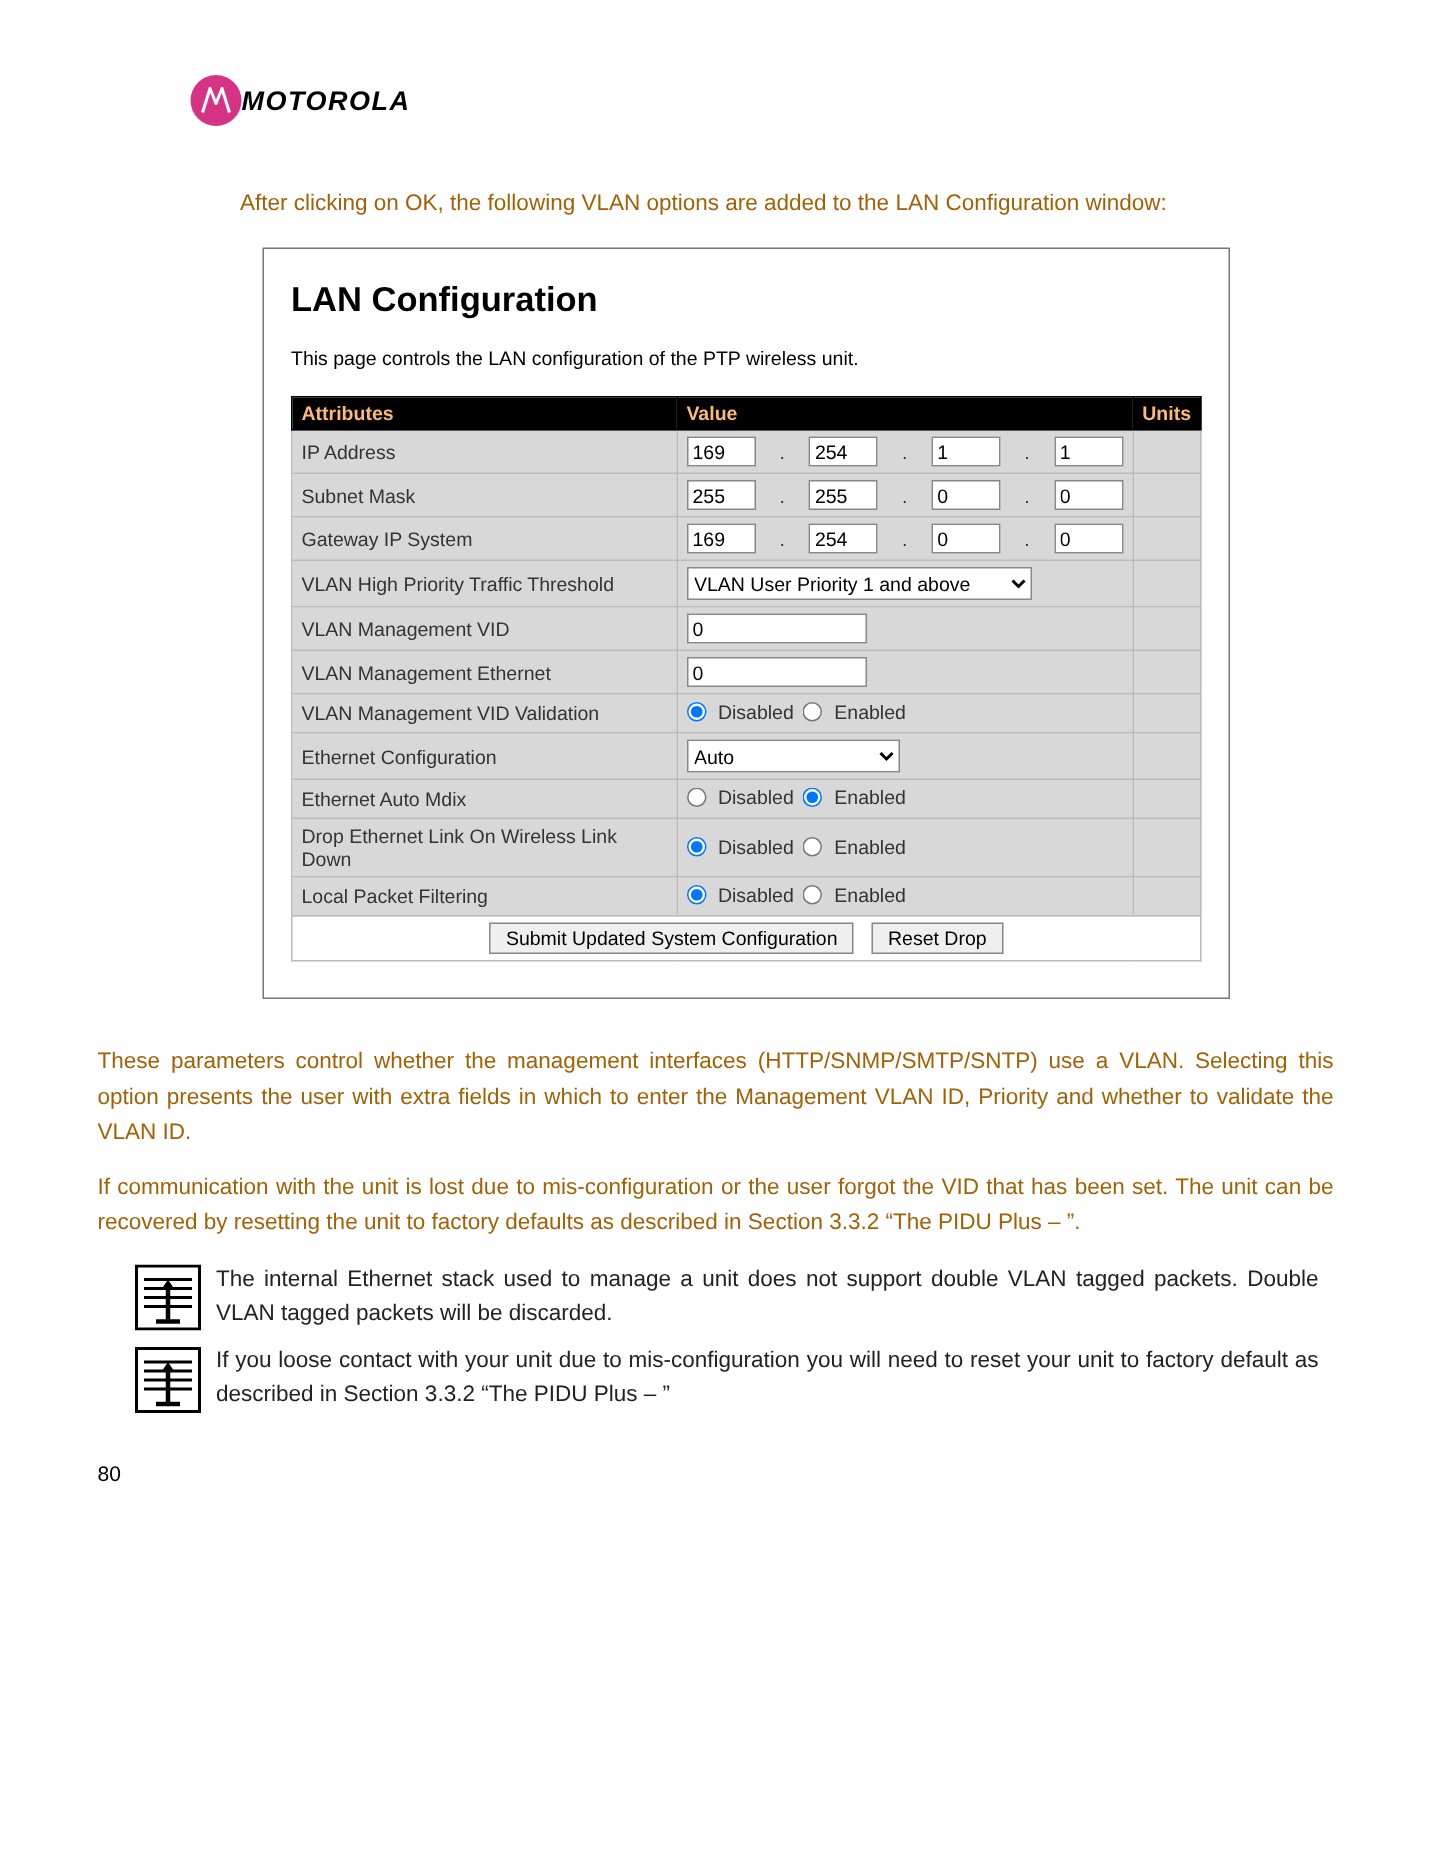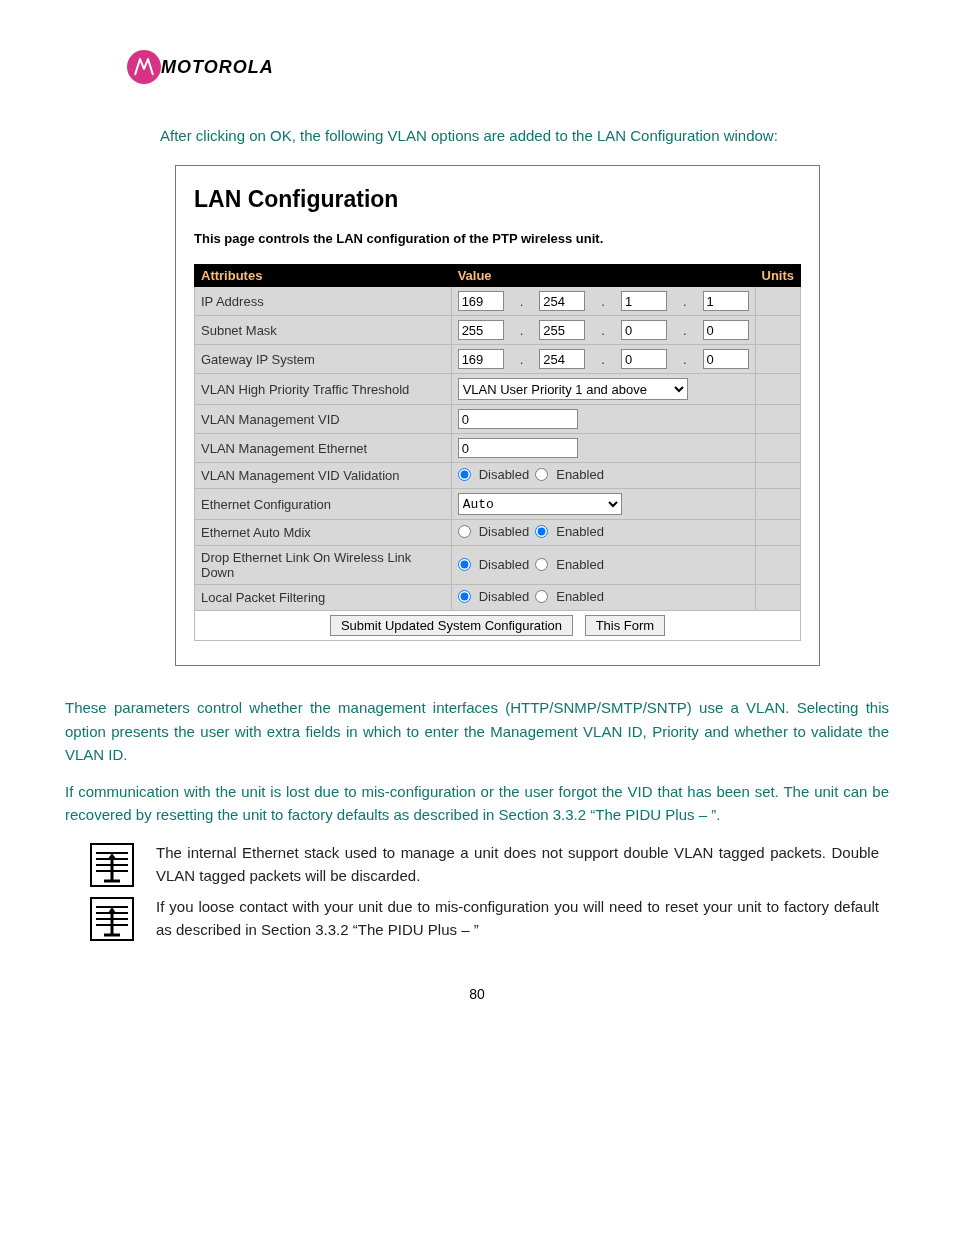--- a/index.html
+++ b/index.html
@@ -33,42 +33,41 @@
     font-weight: 900;
     font-style: italic;
     letter-spacing: 1px;
     font-size: 18px;
   }
   .body-text {
     font-size: 15px;
     line-height: 1.55;
     margin-left: 95px;
     margin-right: 10px;
-    color: #0f766e;
+    color: #a16207;
     text-align: justify;
   }
   .intro { margin-bottom: 18px; }
   .para { margin: 14px 0; }
   .screenshot-frame {
     margin: 10px 0 30px 110px;
     border: 1.5px solid #777;
     width: 645px;
     padding: 20px 18px 24px 18px;
     background: #fff;
     font-family: "Trebuchet MS", Arial, sans-serif;
   }
   .panel-title {
     font-size: 23px;
     font-weight: 700;
     margin: 0 0 18px 0;
   }
   .panel-desc {
     font-size: 13px;
     margin-bottom: 18px;
-    font-weight: bold;
   }
   table.cfg {
     border-collapse: collapse;
     width: 100%;
     font-size: 13px;
     color: #333;
   }
   table.cfg th {
     background: #000;
     color: #fdba74;
@@ -106,21 +105,21 @@
     gap: 6px;
   }
   .radio-row input[type="radio"] { margin: 0 2px 0 0; }
   select.drop {
     font-size: 13px;
     height: 22px;
     border: 1px solid #888;
     background: #fff;
   }
   .wide-drop { width: 230px; }
-  .med-drop { width: 164px; font-family: Liberation Mono, monospace; }
+  .med-drop { width: 142px; }
   .num-in {
     width: 120px;
     height: 20px;
     font-size: 13px;
     padding: 0 3px;
     border: 1px solid #888;
     background: #fff;
   }
   .btn-row {
     text-align: center;
@@ -131,43 +130,42 @@
   button.sys {
     font-size: 13px;
     padding: 2px 10px;
     border: 1px solid #888;
     background: #efefef;
     margin: 0 4px;
     cursor: pointer;
   }
   .note-row {
     display: flex;
-    align-items: center;
-    gap: 18px;
+    align-items: flex-end;
+    gap: 6px;
     margin: 8px 0;
     margin-left: 25px;
   }
   .note-icon {
     width: 48px;
     flex: 0 0 48px;
     padding-top: 2px;
   }
   .note-icon svg { display: block; }
   .note-text {
     font-size: 15px;
     line-height: 1.55;
     text-align: justify;
     color: #222;
     flex: 1;
     margin-right: 10px;
   }
   .page-number {
-    text-align: center;
     font-size: 14px;
-    margin-top: 44px;
+    margin-top: 32px;
   }
 </style>
 </head>
 <body>
 
 <div class="page">
 
   <div class="logo-row">
     <div class="logo-circle">
       <svg width="24" height="24" viewBox="0 0 24 24">
@@ -320,21 +318,21 @@
             <input type="radio" name="lpf" style="">
             <span>Enabled</span>
           </span>
         </td>
         <td></td>
       </tr>
 
       <tr class="btn-row">
         <td colspan="3" style="text-align:center;">
           <button class="sys">Submit Updated System Configuration</button>
-          <button class="sys">This Form</button>
+          <button class="sys">Reset Drop</button>
         </td>
       </tr>
     </tbody>
       </table>
   </div>
 
   <div class="body-text para">These parameters control whether the management interfaces (HTTP/SNMP/SMTP/SNTP) use a VLAN. Selecting this option presents the user with extra fields in which to enter the Management VLAN ID, Priority and whether to validate the VLAN ID.</div>
   <div class="body-text para">If communication with the unit is lost due to mis-configuration or the user forgot the VID that has been set. The unit can be recovered by resetting the unit to factory defaults as described in Section 3.3.2 “The PIDU Plus – ”.</div>
 
   <div class="note-row">

